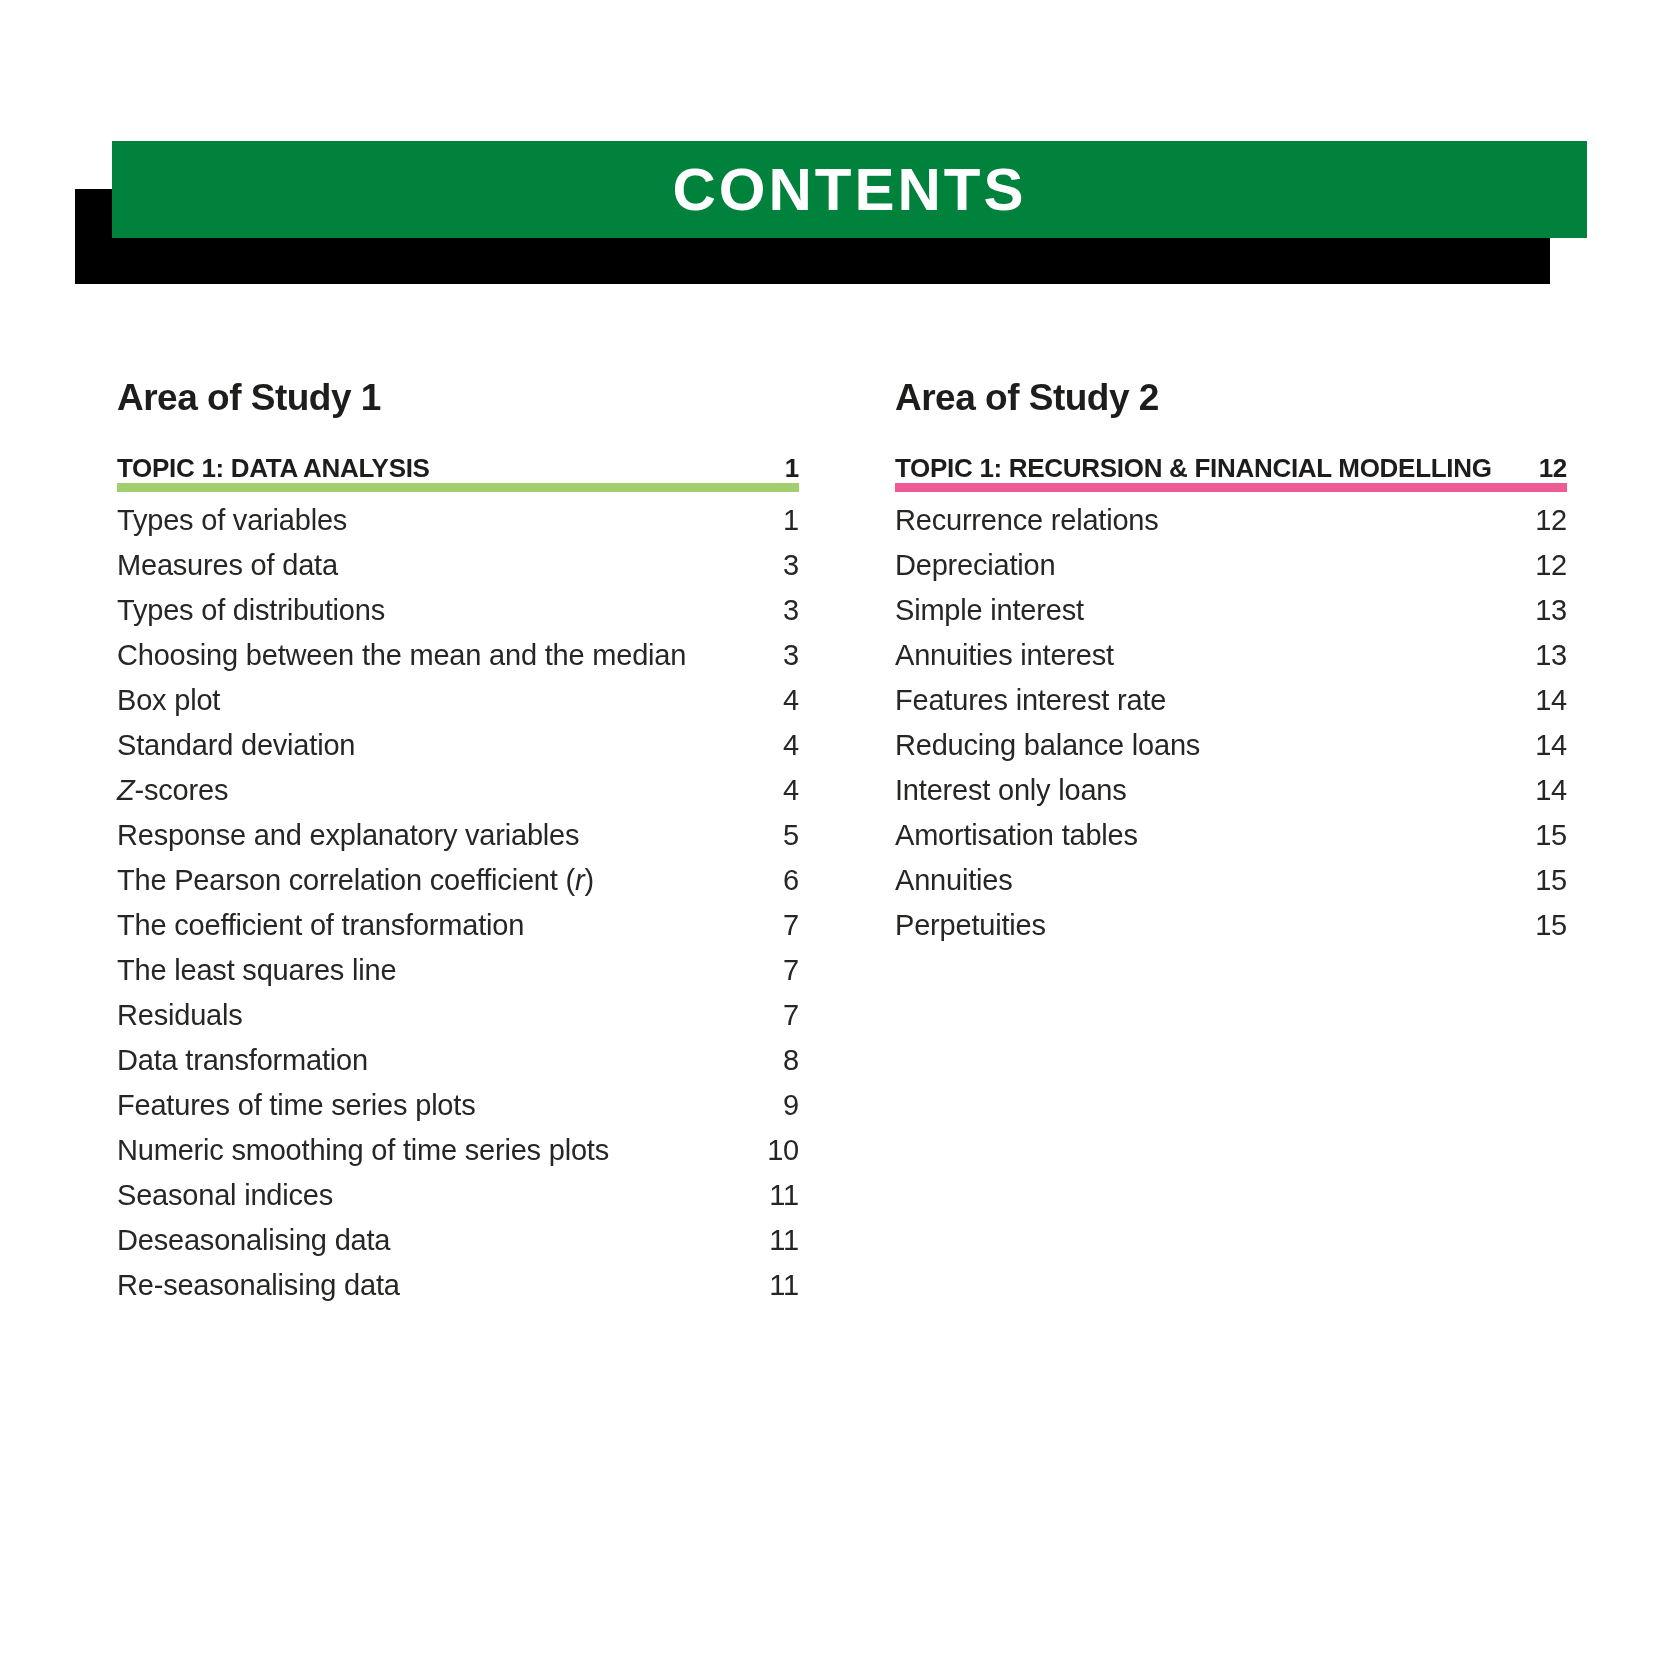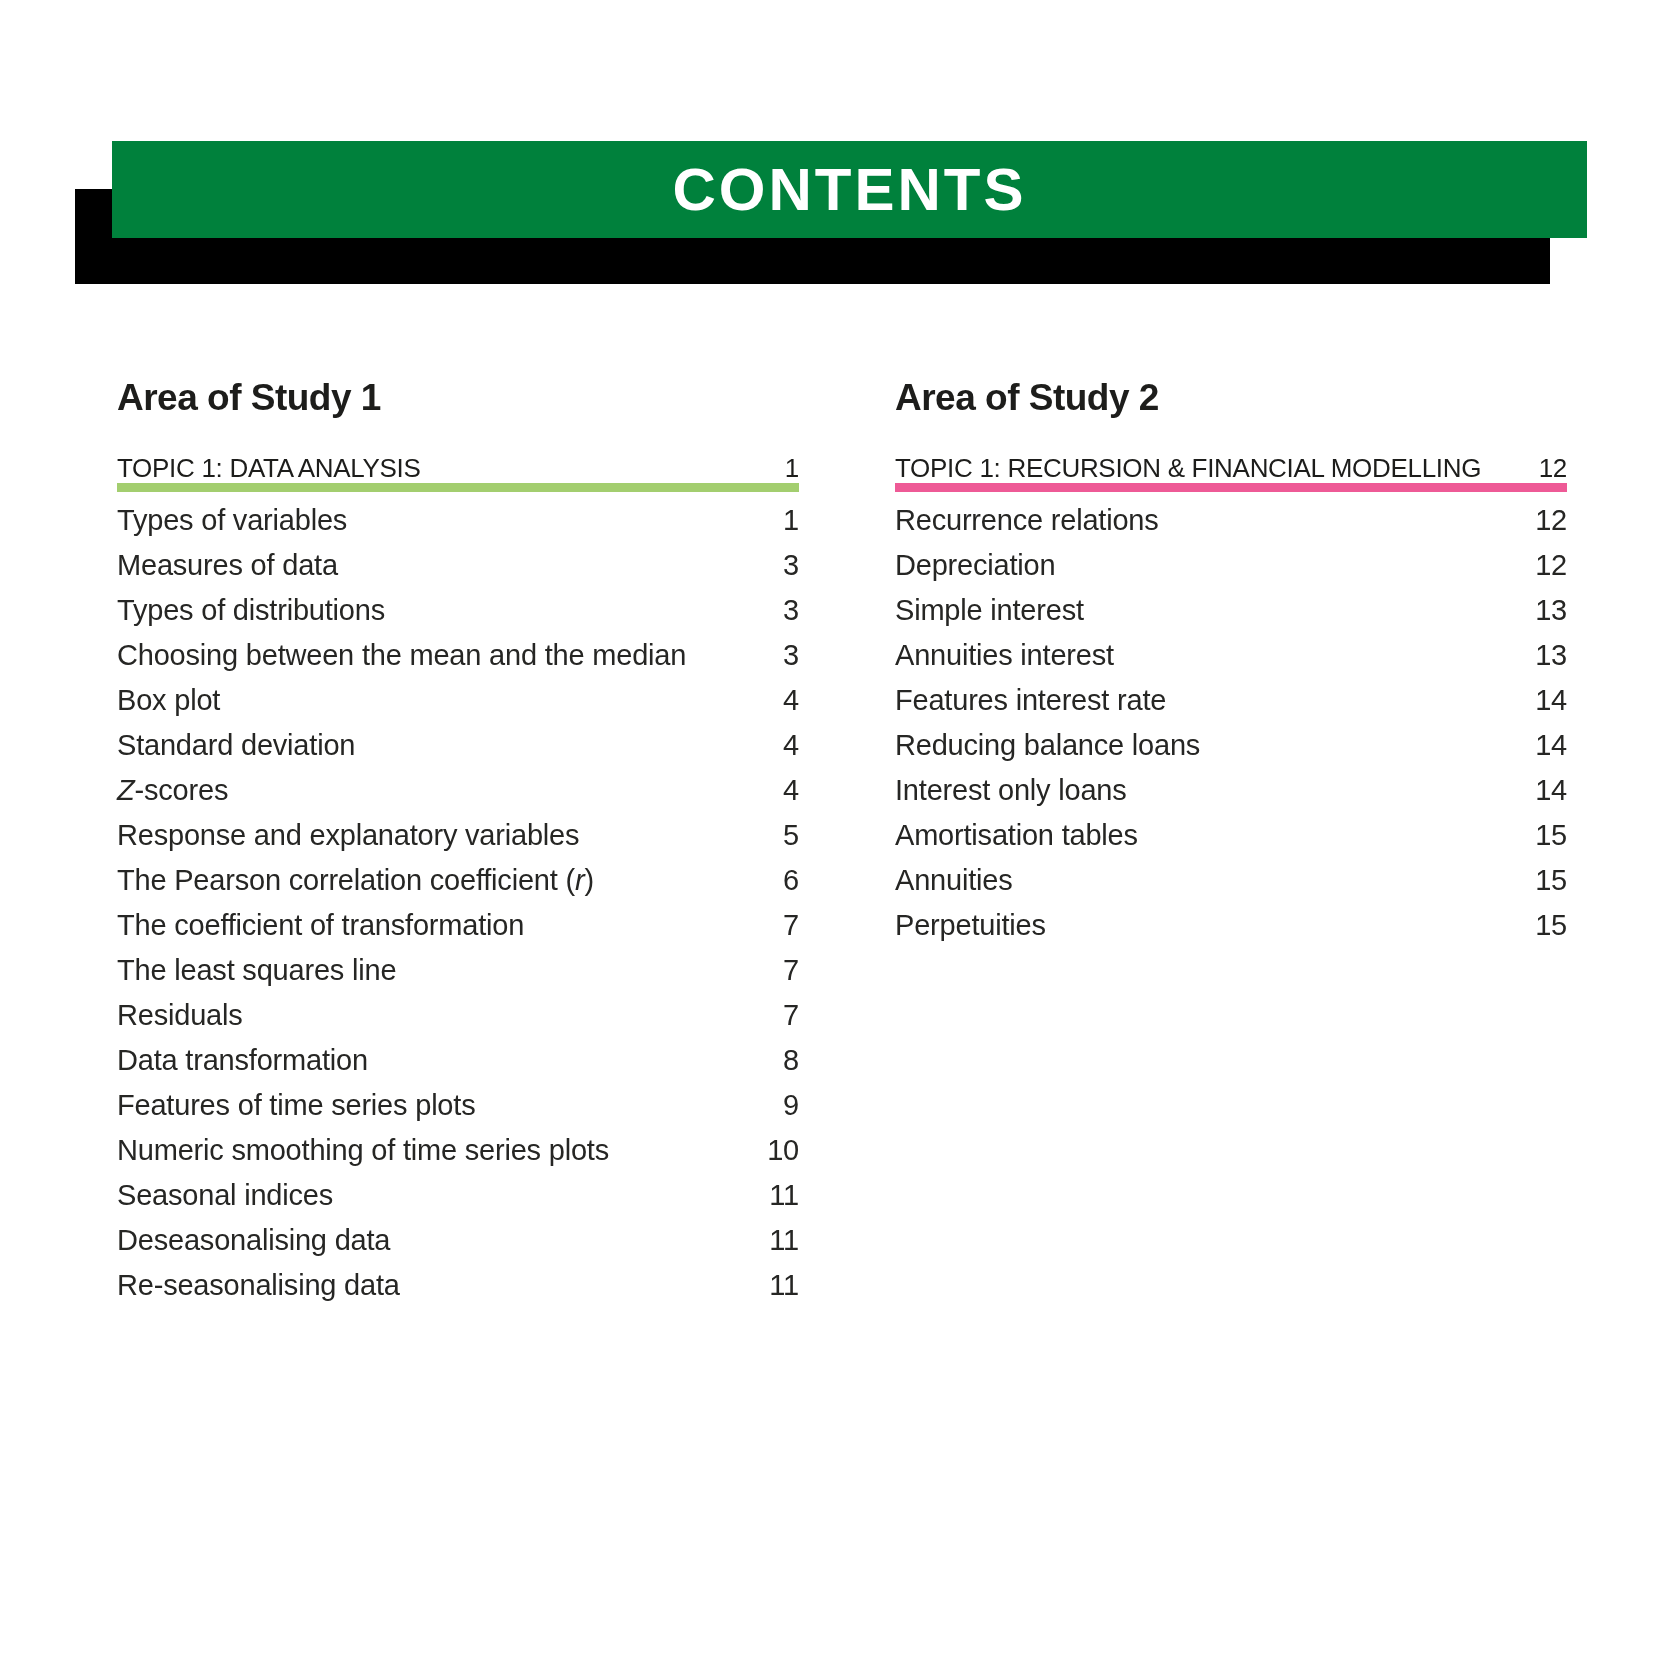--- a/index.html
+++ b/index.html
@@ -59,21 +59,21 @@
     line-height: 40px;
     letter-spacing: -0.5px;
     color: #1D1D1B;
   }
   .topic-row {
     margin-top: 35px;
     display: flex;
     justify-content: space-between;
     align-items: baseline;
     font-size: 26px;
-    font-weight: normal;
+    font-weight: bold;
     line-height: 30px;
     letter-spacing: -0.3px;
     white-space: nowrap;
     border-bottom: 9px solid #cccccc;
     color: #1D1D1B;
   }
   .topic-page { margin-left: 14px; }
   .entries { margin-top: 6px; }
   .entry {
     display: flex;

